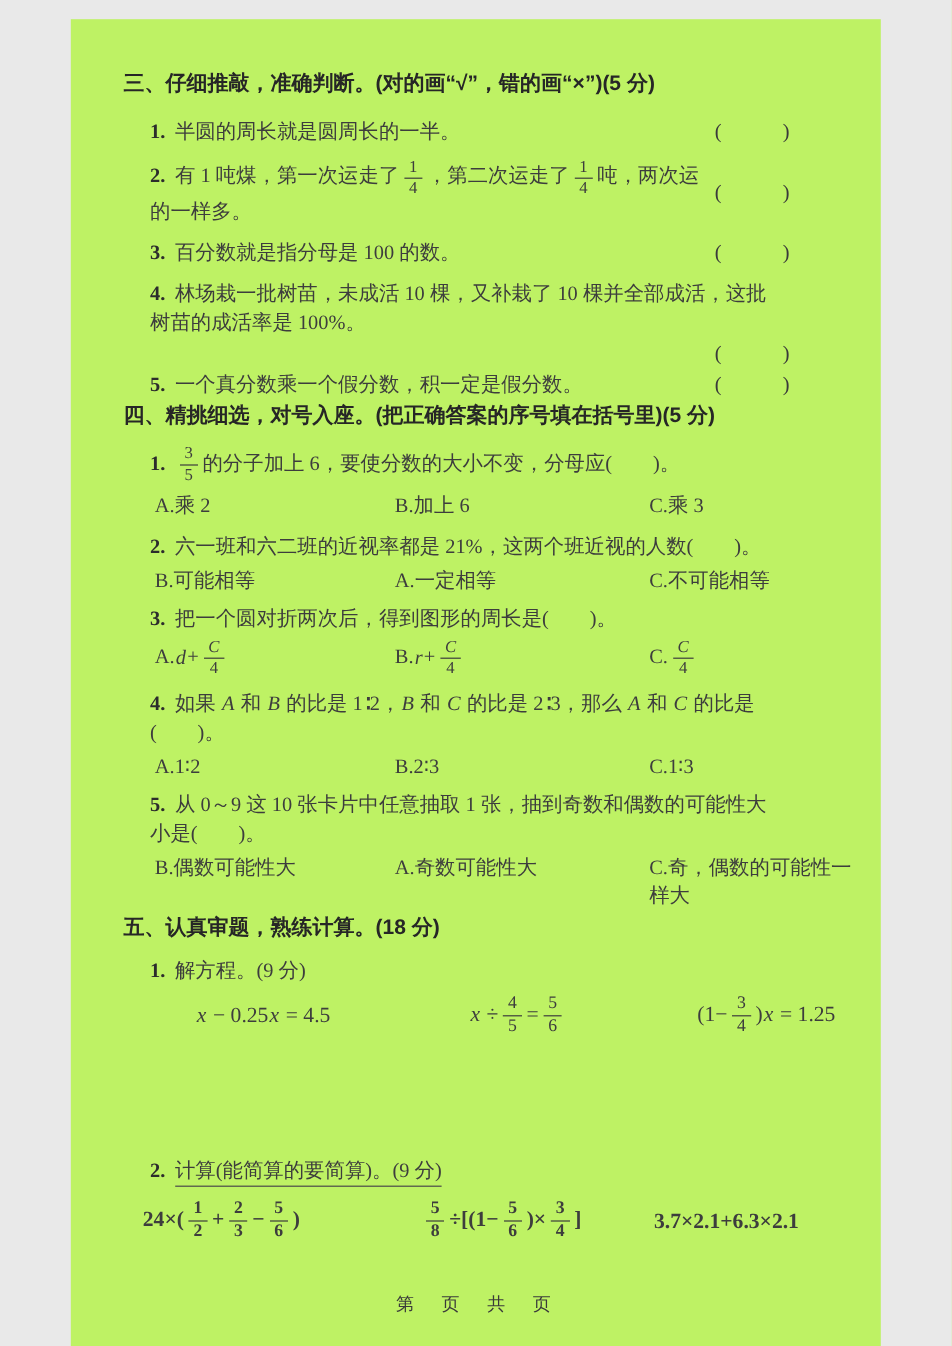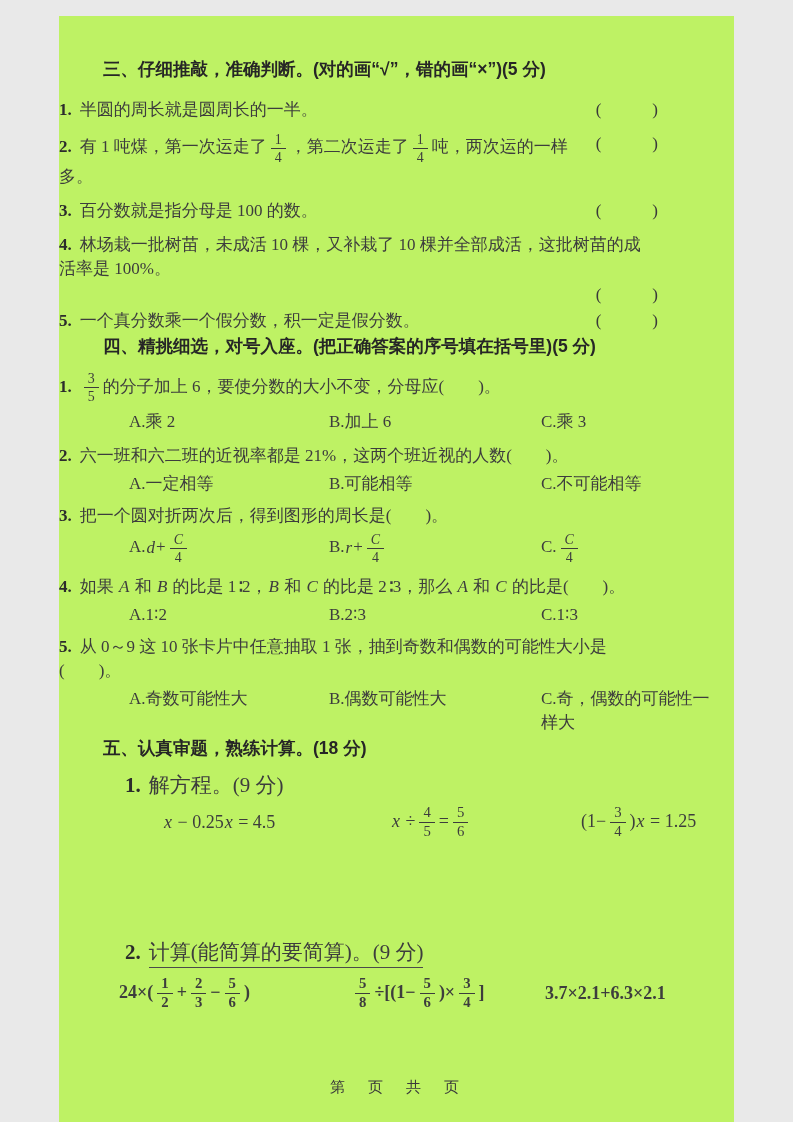--- a/index.html
+++ b/index.html
@@ -19,21 +19,22 @@
     padding-left:44px;
     font-size:17.5px;
     line-height:26px;
     font-weight:700;
     color:#262626;
     font-family:"Liberation Sans",sans-serif;
   }
   .q-row{
     display:flex;
     justify-content:space-between;
-    align-items:flex-start;
+    align-items:center;
+    padding-left:66px;
     padding-right:76px;
     font-size:17px;
     line-height:24px;
   }
   .q-row .qtext{flex:1;padding-right:6px;}
   .qno{font-weight:700;color:#2c2c2c;margin-right:8px;}
   .bracket{white-space:pre;color:#3a3a3a;}
   .bracket-row{
     display:flex;justify-content:flex-end;
     padding-right:76px;font-size:17px;line-height:24px;
@@ -58,21 +59,21 @@
     display:grid;
     grid-template-columns:232px 194px 1fr;
     padding-left:60px;
     font-family:"Liberation Serif",serif;
     font-size:18px;
     align-items:center;
     font-weight:bold;
   }
   .sub-label{
     padding-left:66px;
-    font-size:21px;
+    font-size:17px;
     line-height:24px;
   }
   .underlined{
     border-bottom:1.5px solid #4a4a4a;
     padding-bottom:3px;
   }
   
   .frac{
     display:inline-flex;
     flex-direction:column;
@@ -157,22 +158,22 @@
     <div class="opts mt6">
       <span>A.乘 2</span>
       <span>B.加上 6</span>
       <span>C.乘 3</span>
     </div>
 
     <div class="q-row mt10">
       <span class="qtext"><b class="qno">2.</b><span>六一班和六二班的近视率都是 21%，这两个班近视的人数(　　)。</span></span>
     </div>
     <div class="opts mt4">
+      <span>B.可能相等</span>
       <span>A.一定相等</span>
-      <span>B.可能相等</span>
       <span>C.不可能相等</span>
     </div>
 
     <div class="q-row mt8">
       <span class="qtext"><b class="qno">3.</b><span>把一个圆对折两次后，得到图形的周长是(　　)。</span></span>
     </div>
     <div class="opts mt4">
       <span>A.<span class="mi">d</span>+<span class="frac it">
             <span class="num">C</span>
             <span class="den">4</span>
@@ -193,22 +194,22 @@
     <div class="opts mt4">
       <span>A.1∶2</span>
       <span>B.2∶3</span>
       <span>C.1∶3</span>
     </div>
 
     <div class="q-row mt8">
       <span class="qtext"><b class="qno">5.</b><span>从 0～9 这 10 张卡片中任意抽取 1 张，抽到奇数和偶数的可能性大小是(　　)。</span></span>
     </div>
     <div class="opts mt4">
+      <span>B.偶数可能性大</span>
       <span>A.奇数可能性大</span>
-      <span>B.偶数可能性大</span>
       <span>C.奇，偶数的可能性一样大</span>
     </div>
   </section>
 
   <section>
     <h2 class="sec-title mt14">五、认真审题，熟练计算。(18 分)</h2>
 
     <div class="sub-label mt12">
       <b class="qno">1.</b><span>解方程。(9 分)</span>
     </div>

